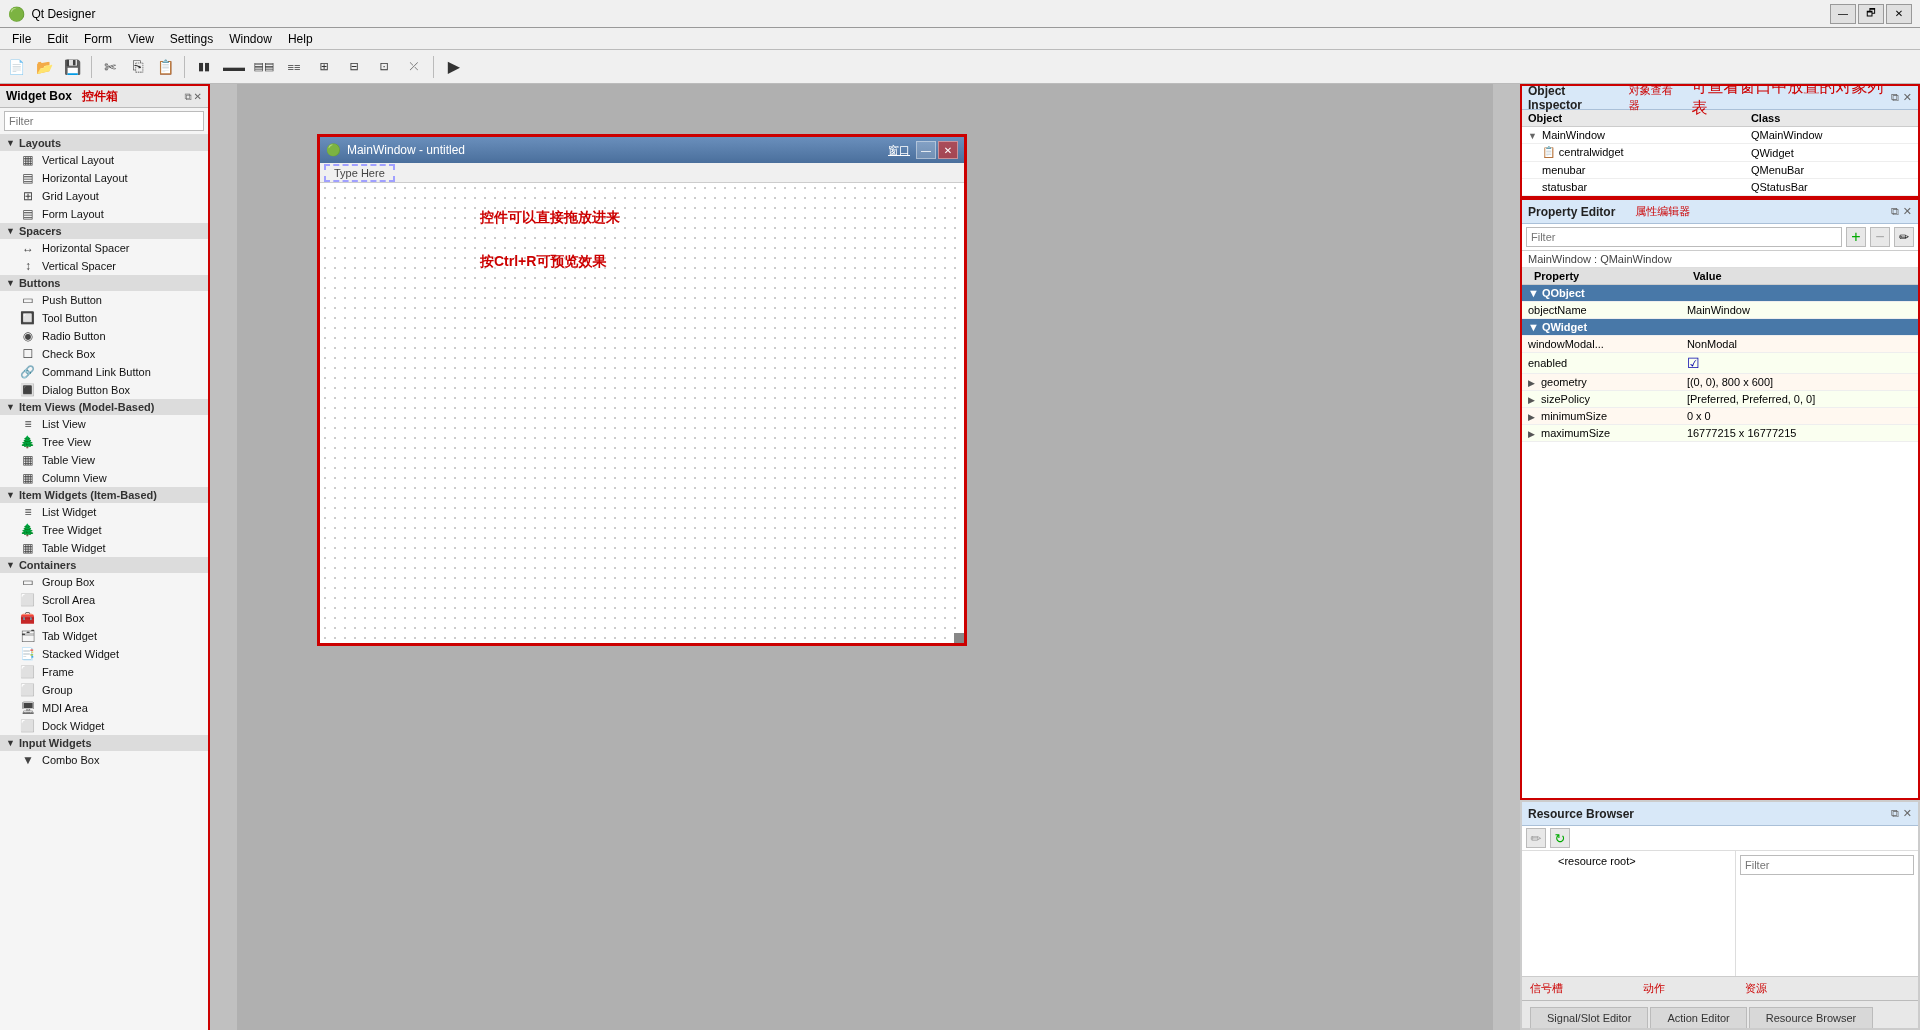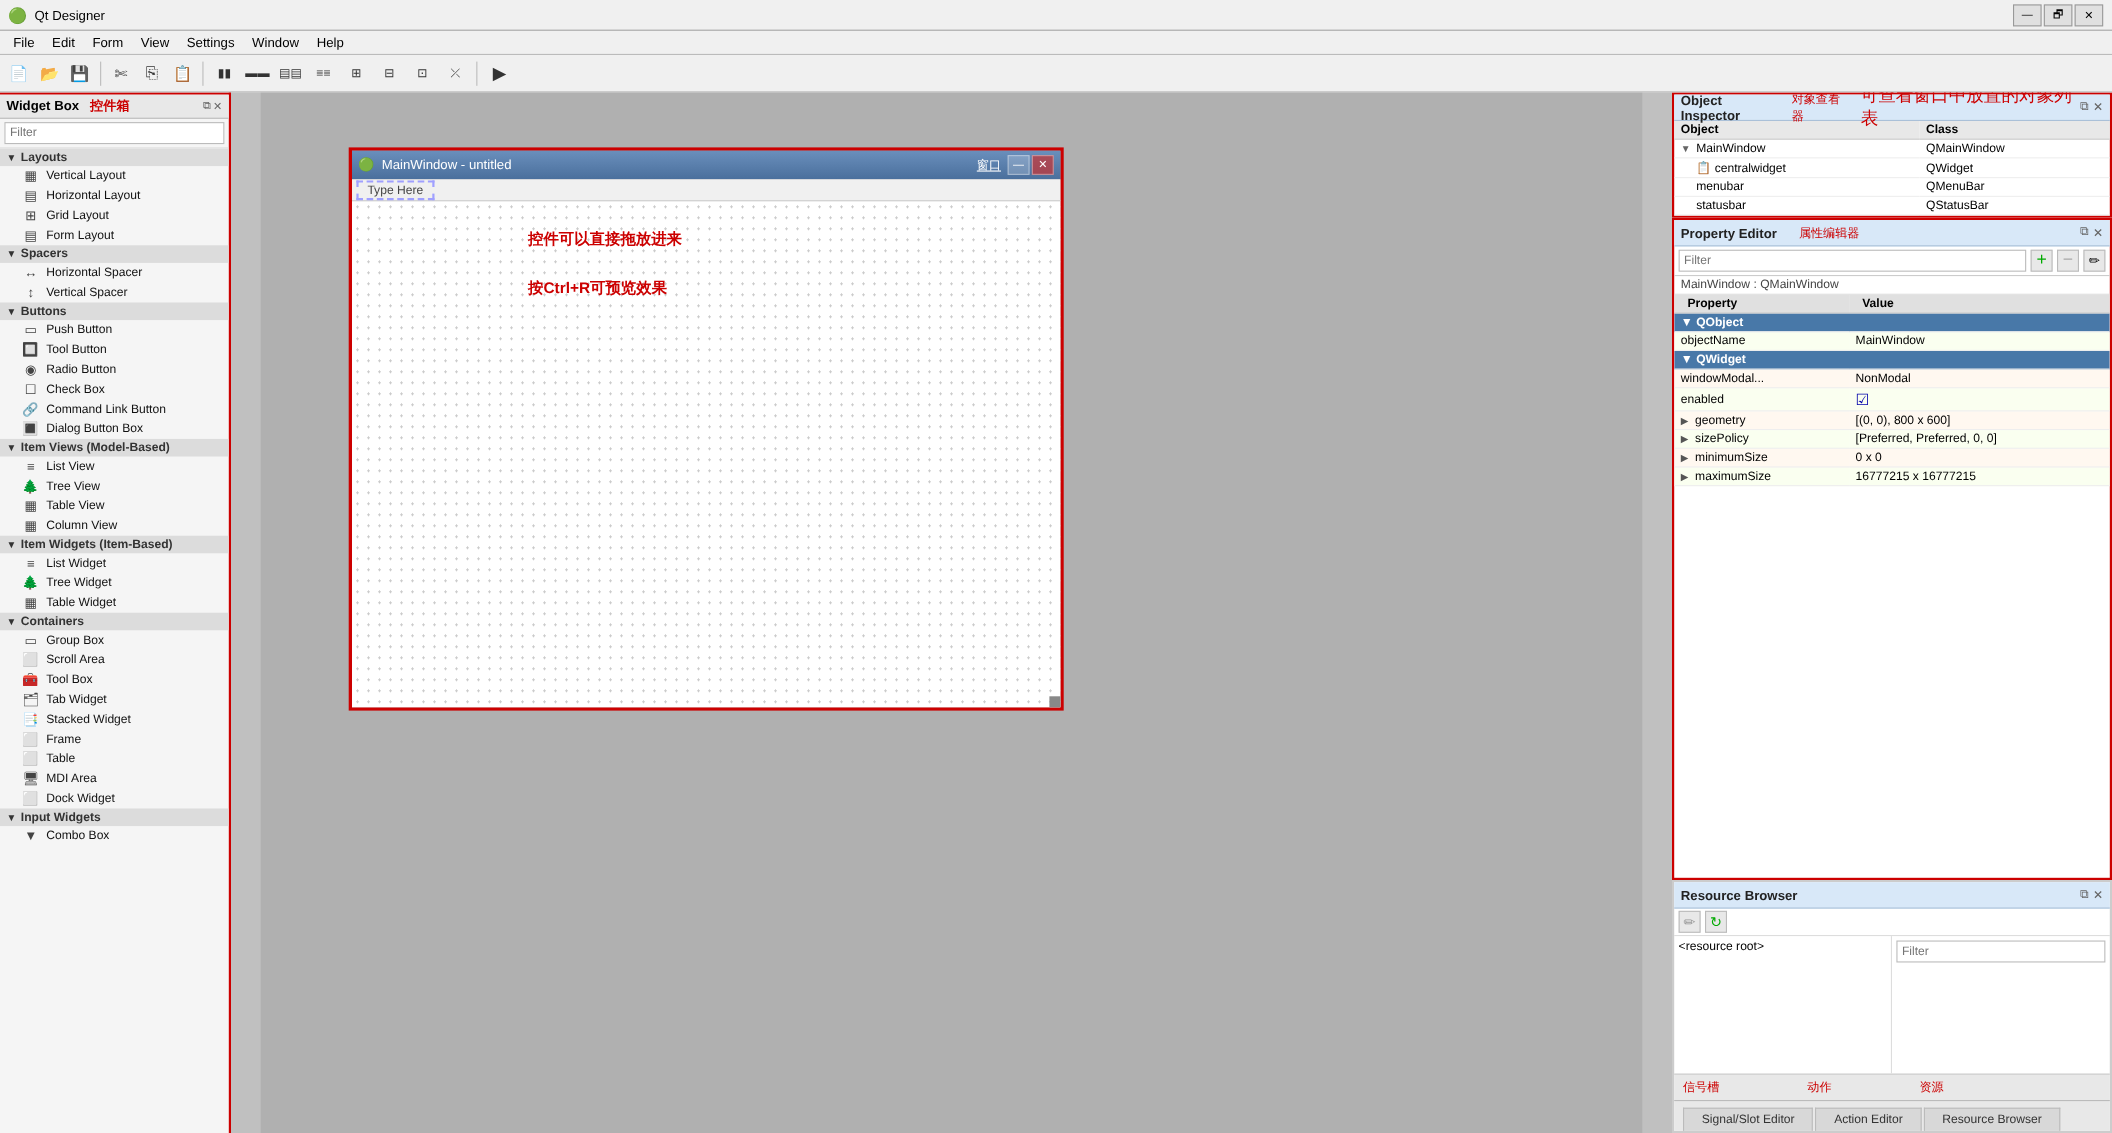--- a/index.html
+++ b/index.html
@@ -300,20 +300,21 @@
       display: flex;
       align-items: center;
       padding: 2px 4px;
       border-bottom: 1px solid #ddd;
       gap: 4px;
     }
     .res-content {
       flex: 1;
       display: flex;
       overflow: hidden;
+      margin-left: 32px;
     }
     .res-tree {
       width: 50%;
       border-right: 1px solid #ddd;
       padding: 4px;
       font-size: 11px;
     }
     .res-filter-right {
       flex: 1;
       padding: 4px;
@@ -536,21 +537,21 @@
       <div class="widget-item">
         <span class="widget-icon">📑</span>
         <span>Stacked Widget</span>
       </div>
       <div class="widget-item">
         <span class="widget-icon">⬜</span>
         <span>Frame</span>
       </div>
       <div class="widget-item">
         <span class="widget-icon">⬜</span>
-        <span>Table</span>
+        <span>Group</span>
       </div>
       <div class="widget-item">
         <span class="widget-icon">🖥</span>
         <span>MDI Area</span>
       </div>
       <div class="widget-item">
         <span class="widget-icon">⬜</span>
         <span>Dock Widget</span>
       </div>
 

